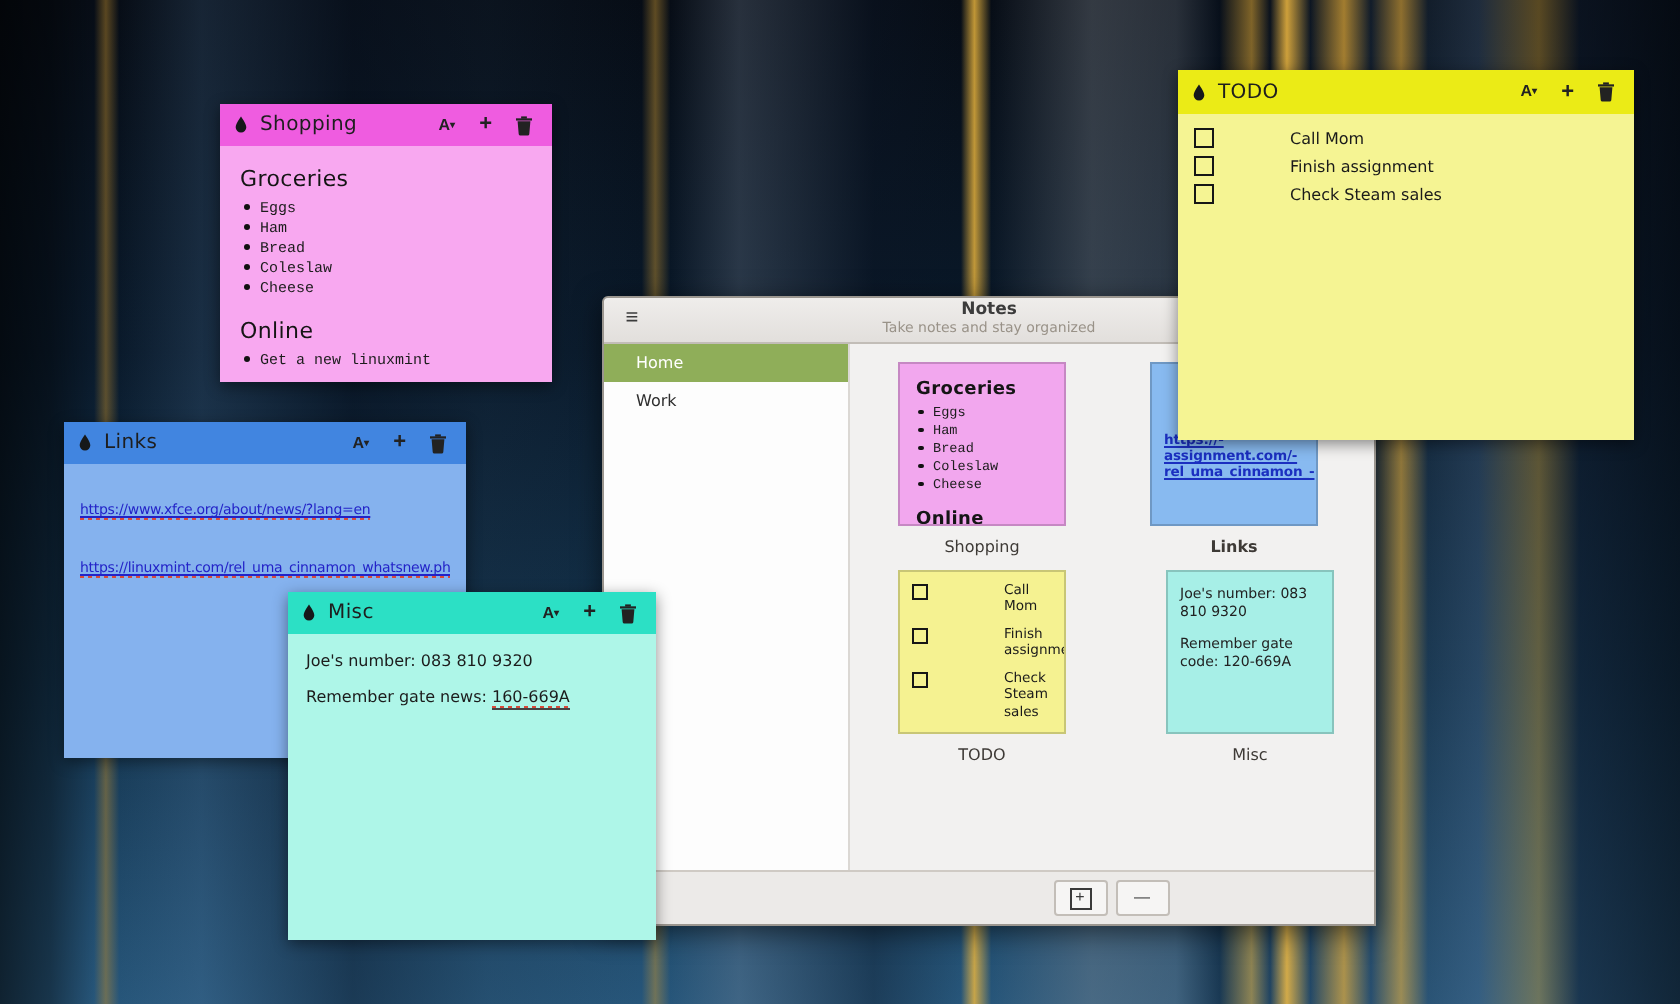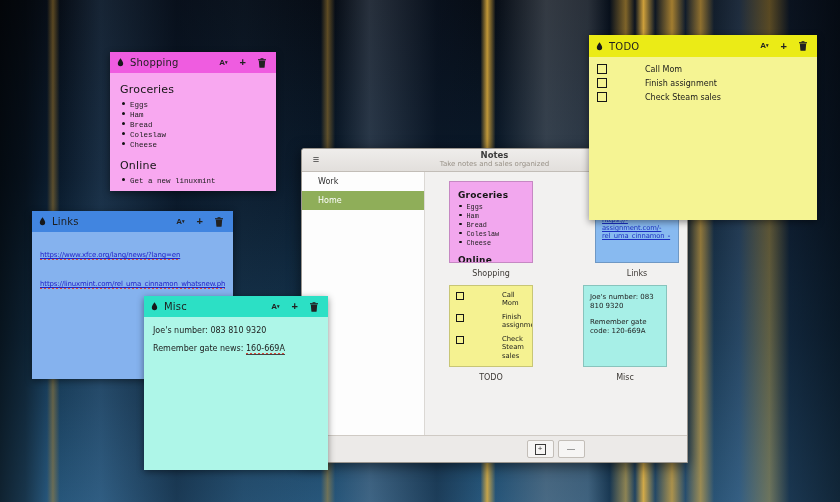--- a/index.html
+++ b/index.html
@@ -83,27 +83,27 @@
 <body>
 
 <div class="desktop">
   <div class="wallpaper"></div>
 
   <div class="window">
     <div class="headerbar">
       <button class="hamb">≡</button>
       <div class="titles">
         <div class="wtitle">Notes</div>
-        <div class="wsub">Take notes and sales organized</div>
+        <div class="wsub">Take notes and stay organized</div>
       </div>
     </div>
     <div class="winbody">
       <div class="sidebar" id="sidebar">
+          <div class="srow sel" style="background-color: rgb(143, 174, 89);">Home</div>
           <div class="srow">Work</div>
-          <div class="srow sel" style="background-color: rgb(143, 174, 89);">Home</div>
         </div>
       <div class="main">
         <div class="slot" style="left:24px;top:9px;">
           <div class="card" id="card-shopping" style="background-color: rgb(242, 167, 238);">
               <div class="sec-h">Groceries</div>
               <div class="brow">
                 <span class="bdot"></span>
                 <span class="btxt">Eggs</span>
               </div>
               <div class="brow">
@@ -119,21 +119,21 @@
                 <span class="btxt">Coleslaw</span>
               </div>
               <div class="brow">
                 <span class="bdot"></span>
                 <span class="btxt">Cheese</span>
               </div>
               <div class="sec-h">Online</div>
             </div>
           <div class="clabel">Shopping</div>
         </div>
-        <div class="slot" style="left:170px;top:9px;">
+        <div class="slot" style="left:150px;top:9px;font-weight:bold;">
           <div class="card" id="card-links" style="background-color: rgb(136, 186, 240);">
             <div class="linkwrap" id="card-links-body">
                 <div class="lline">https://-</div>
                 <div class="lline">assignment.com/-</div>
                 <div class="lline">rel_uma_cinnamon_-</div>
               </div>
           </div>
           <div class="clabel">Links</div>
         </div>
         <div class="slot" style="left:24px;top:113px;">
@@ -244,21 +244,21 @@
         <span>
           <svg viewBox="0 0 10 12" width="8" height="10">
               <path d="M1 3h8l-.7 8.2a1 1 0 0 1-1 .8H2.7a1 1 0 0 1-1-.8Z" fill="#222"></path>
               <rect x="0" y="1.2" width="10" height="1.4" fill="#222"></rect>
               <rect x="3.2" y="0" width="3.6" height="1.4" fill="#222"></rect>
             </svg>
         </span>
       </button>
     </div>
     <div class="sbody" id="links-body">
-        <div class="linkline"><span class="linktext">https://www.xfce.org/lang/news/?lang=en</span></div>
+        <div class="linkline"><span class="linktext">https://www.xfce.org/about/news/?lang=en</span></div>
         <div class="linkline"><span class="linktext">https://linuxmint.com/rel_uma_cinnamon_whatsnew.php</span></div>
       </div>
   </div>
 
   <div class="sticky" style="left: 144px; top: 296px; width: 184px; height: 174px; background-color: rgb(174, 246, 232);">
     <div class="shead" style="background-color: rgb(44, 224, 197);">
       <span>
         <svg viewBox="0 0 10 12" width="7" height="9">
             <path d="M5 0C5 0 1.2 5 1.2 7.6a3.8 3.8 0 0 0 7.6 0C8.8 5 5 0 5 0Z" fill="#16181a"></path>
           </svg>

